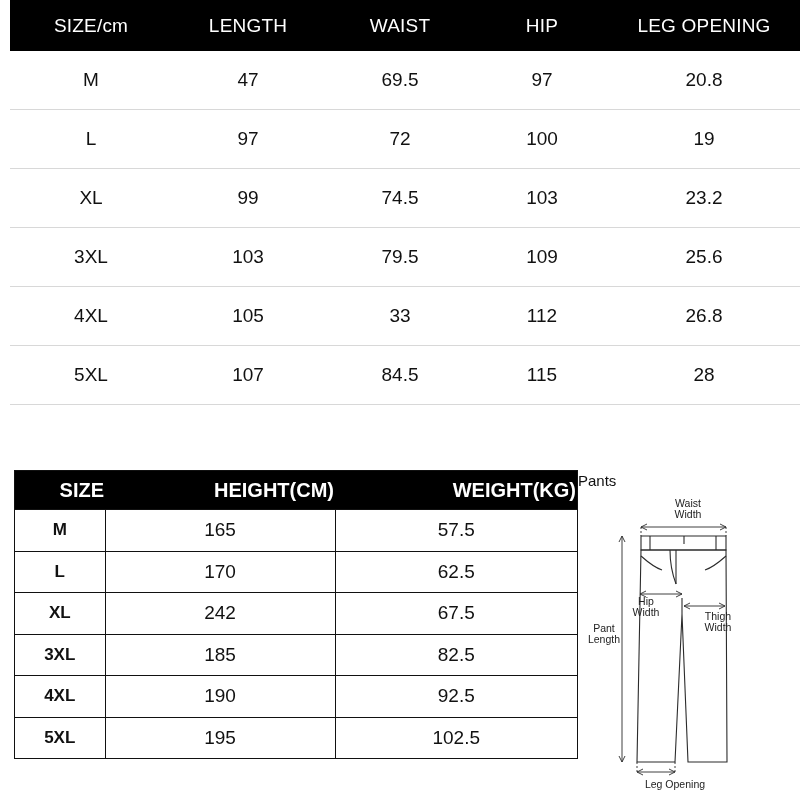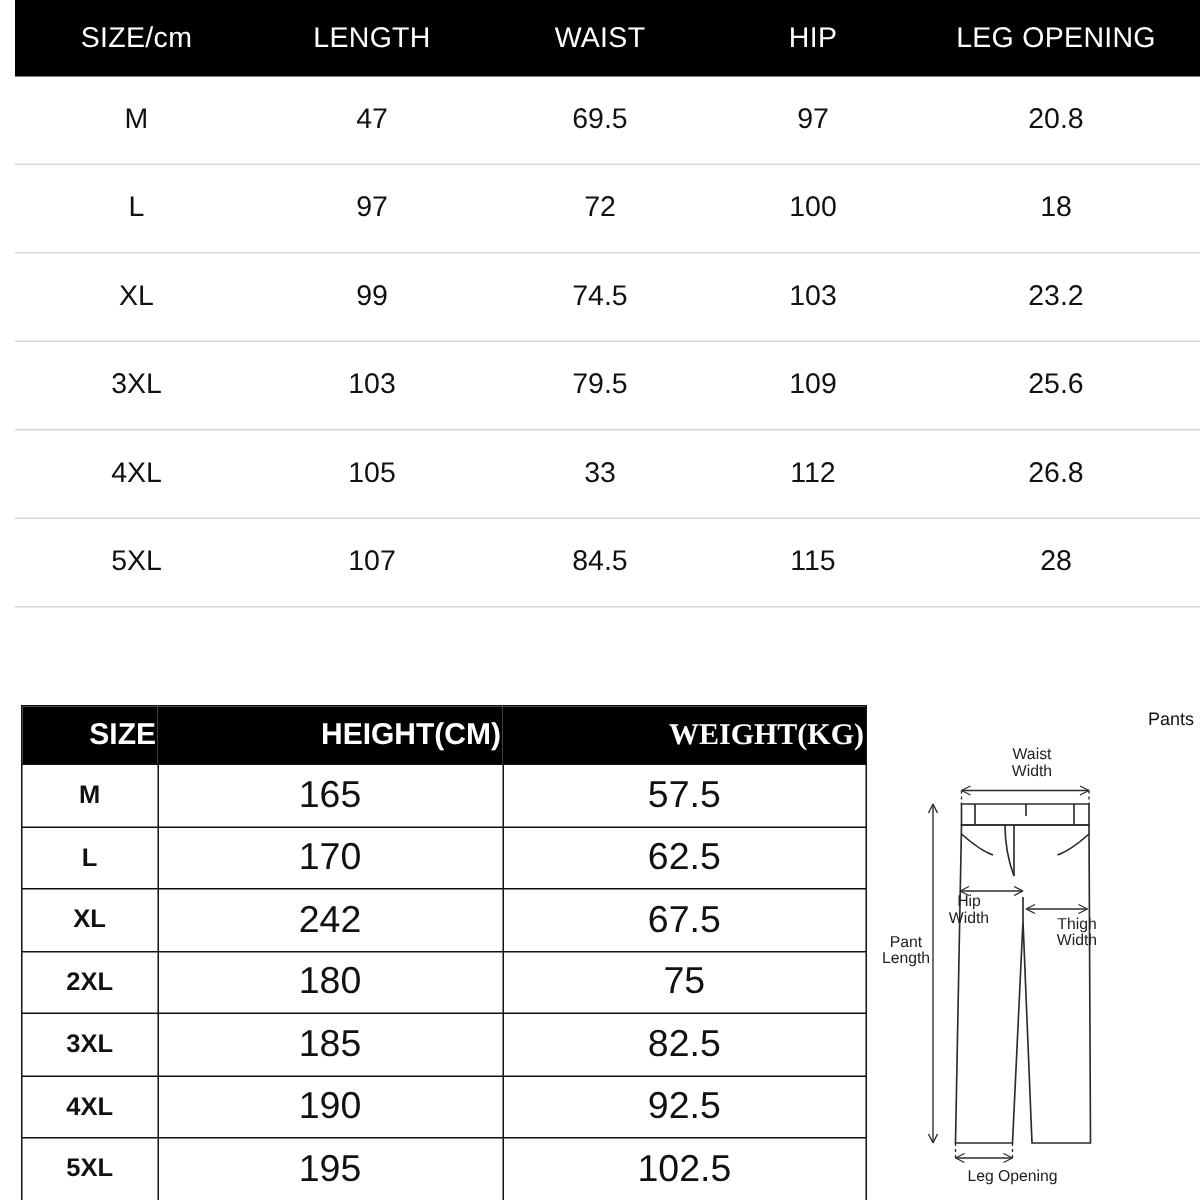--- a/index.html
+++ b/index.html
@@ -85,47 +85,47 @@
     font-weight: bold;
     font-size: 20px;
     height: 36px;
     text-align: right;
     vertical-align: middle;
   }
   table.bottom-table tbody td {
     height: 38.5px;
     text-align: center;
     vertical-align: middle;
-    font-size: 25px;
+    font-size: 19px;
     border: 1px solid #111;
     background: #ffffff;
   }
   table.bottom-table tbody td.size-cell {
     font-weight: bold;
     font-size: 17px;
   }
   .bcol0 { width: 88px; }
   .bcol1 { width: 228px; }
-  .bcol2 { width: 240px; font-family: Liberation Serif, serif; }
+  .bcol2 { width: 240px; }
 
   
   #diagram {
     position: absolute;
     left: 578px;
     top: 10px;
     width: 218px;
     height: 330px;
   }
   #diagram .diagram-title {
     position: absolute;
     left: 0;
     top: 6px;
     width: 218px;
-    text-align: right;
-    font-size: 12px;
+    text-align: left;
+    font-size: 15px;
     color: #111;
   }
   #diagram svg {
     position: absolute;
     left: 0;
     top: 28px;
   }
   .dim-label {
     position: absolute;
     font-size: 10.5px;
@@ -154,21 +154,21 @@
         <td>47</td>
         <td>69.5</td>
         <td>97</td>
         <td>20.8</td>
       </tr>
       <tr>
         <td>L</td>
         <td>97</td>
         <td>72</td>
         <td>100</td>
-        <td>18</td>
+        <td>19</td>
       </tr>
       <tr>
         <td>XL</td>
         <td>99</td>
         <td>74.5</td>
         <td>103</td>
         <td>23.2</td>
       </tr>
       <tr>
         <td>3XL</td>
@@ -214,25 +214,20 @@
         </tr>
         <tr>
           <td class="size-cell">L</td>
           <td>170</td>
           <td>62.5</td>
         </tr>
         <tr>
           <td class="size-cell">XL</td>
           <td>242</td>
           <td>67.5</td>
-        </tr>
-        <tr>
-          <td class="size-cell">2XL</td>
-          <td>180</td>
-          <td>75</td>
         </tr>
         <tr>
           <td class="size-cell">3XL</td>
           <td>185</td>
           <td>82.5</td>
         </tr>
         <tr>
           <td class="size-cell">4XL</td>
           <td>190</td>
           <td>92.5</td>

